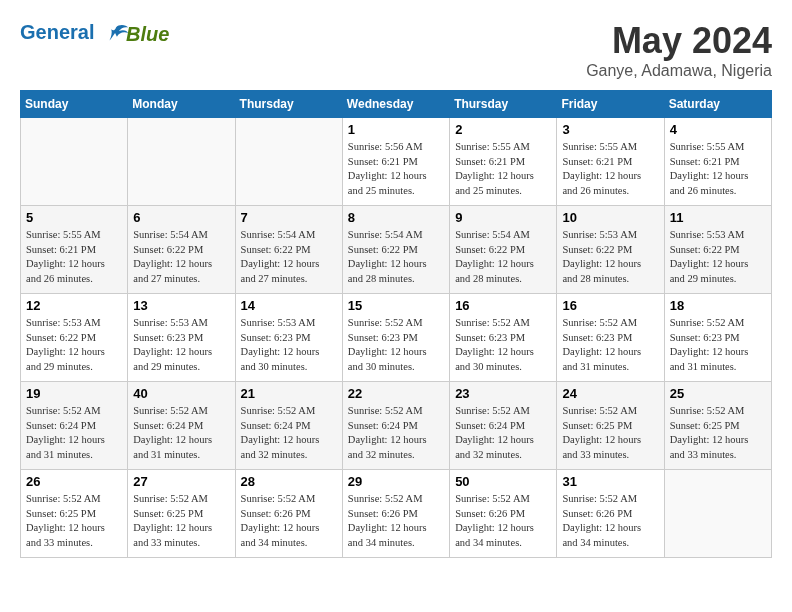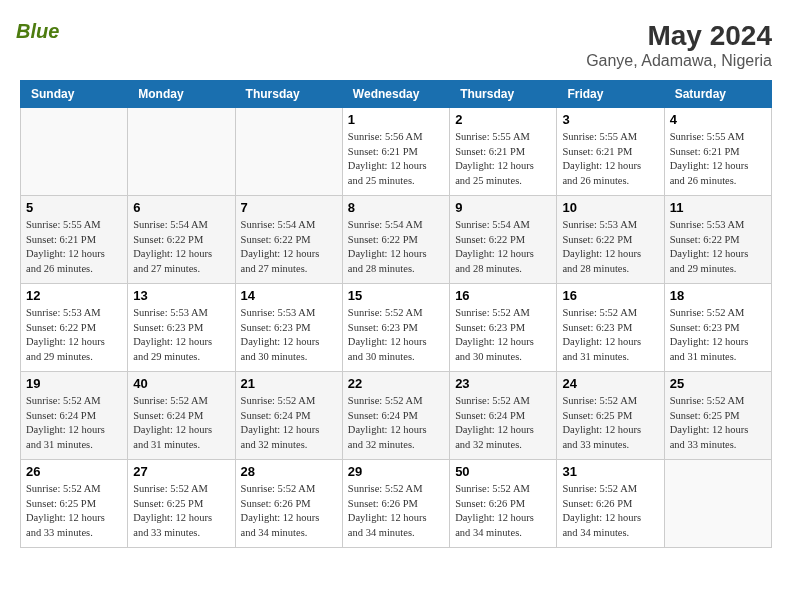--- a/index.html
+++ b/index.html
@@ -22,38 +22,38 @@
     }
     .logo-icon {
       width: 28px;
       height: 28px;
       margin-left: 2px;
     }
     .title-block {
       text-align: right;
     }
     .month-title {
-      font-size: 28px;
+      font-size: 36px;
       font-weight: bold;
       color: #333;
     }
     .subtitle {
       font-size: 16px;
       color: #555;
     }
     table {
       width: 100%;
       border-collapse: collapse;
       font-size: 11px;
     }
     thead tr th {
       background-color: #1a6faf;
       color: #fff;
       text-align: left;
-      padding: 6px 10px;
+      padding: 6px 4px;
       font-size: 12px;
       font-weight: bold;
       border: 1px solid #1a6faf;
     }
     tbody tr td {
       border: 1px solid #ccc;
       vertical-align: top;
       padding: 4px 5px;
       min-height: 80px;
       height: 88px;
@@ -79,20 +79,26 @@
       background: #f9f9f9;
     }
   </style>
 </head>
 <body>
 
 <div class="header">
   <div class="logo">
     <div>
       <div style="display:flex;align-items:center;">
+        <div style="font-size:20px;font-weight:bold;color:#333;line-height:1.1;">
+          <span style="color:#1a6faf;">General</span>
+          <svg class="logo-icon" viewBox="0 0 30 30" style="display:inline-block;vertical-align:middle;">
+            <path d="M15 8 C18 4, 26 5, 28 8 C24 7, 20 9, 18 12 C22 10, 27 11, 28 14 C23 12, 18 14, 16 18 L14 14 C12 17, 10 20, 8 22 C10 18, 11 14, 10 10 C12 12, 14 11, 15 8Z" fill="#1a6faf"></path>
+          </svg>
+        </div>
         <div style="font-size:20px;font-weight:bold;color:#4d7c0f;line-height:1.1;margin-left:-4px;font-style:italic;">Blue</div>
       </div>
     </div>
   </div>
   <div class="title-block">
     <div class="month-title">May 2024</div>
     <div class="subtitle">Ganye, Adamawa, Nigeria</div>
   </div>
 </div>
 

